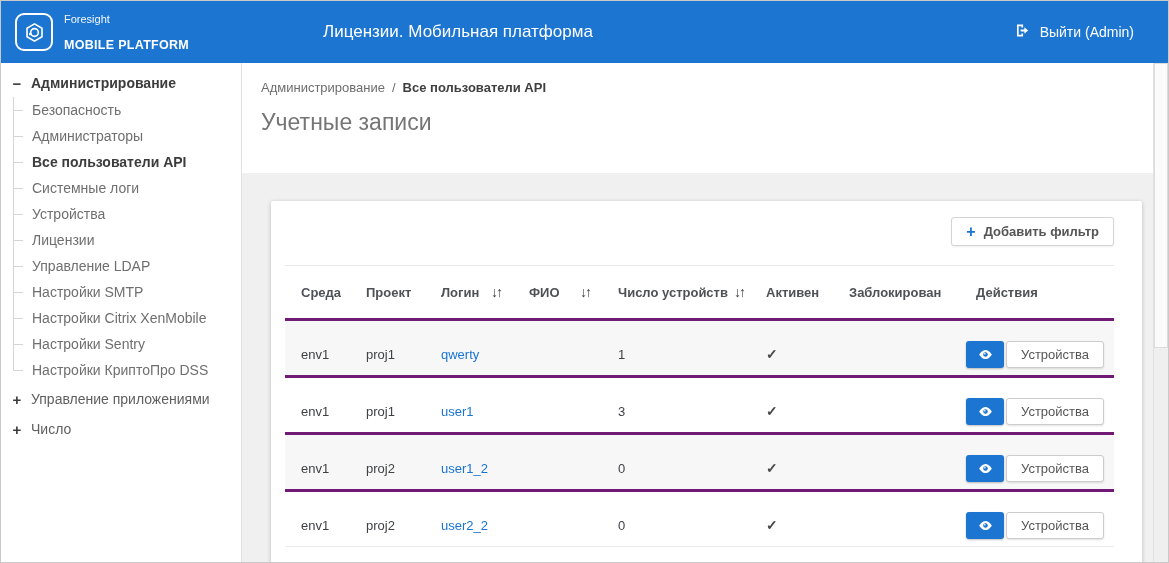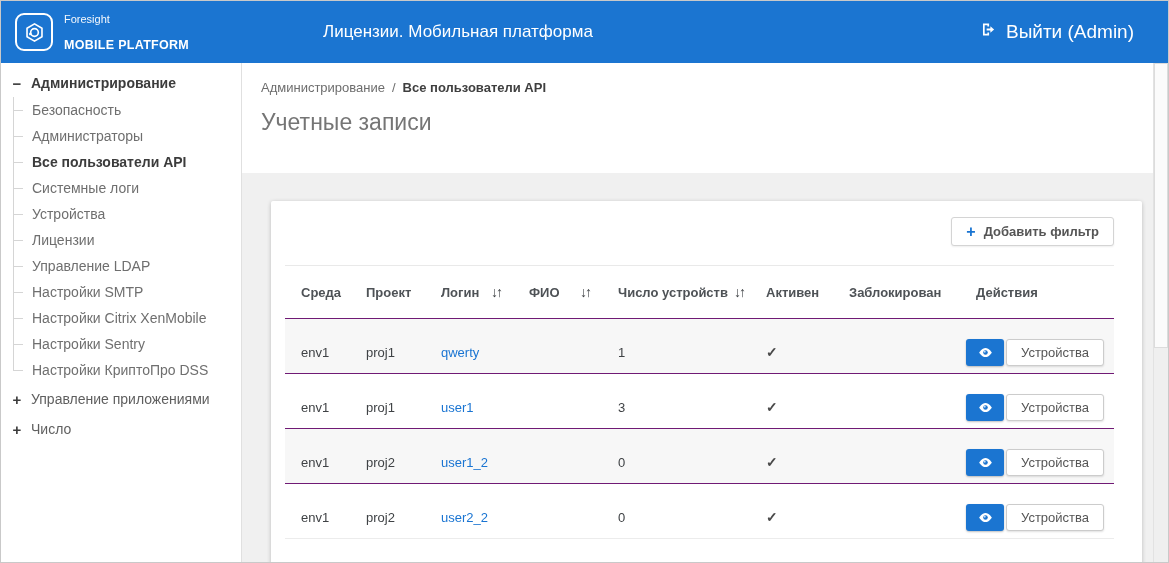--- a/index.html
+++ b/index.html
@@ -9,21 +9,21 @@
   
   .app-header{height:62px;flex:0 0 62px;background:var(--header-blue,#1b75d1);position:relative;
               display:flex;align-items:center;color:#fff;}
   .logo{display:flex;align-items:center;gap:11px;margin-left:14px;}
   .logo-badge{width:38px;height:38px;box-sizing:border-box;border:2px solid #fff;border-radius:9px;
               display:flex;align-items:center;justify-content:center;}
   .logo-brand{font-size:11px;line-height:14px;opacity:.95;}
   .logo-product{font-size:12.5px;line-height:15px;font-weight:bold;letter-spacing:.3px;margin-top:12px;}
   .app-title{position:absolute;left:322px;top:50%;transform:translateY(-50%);font-size:17px;}
   .logout{position:absolute;right:34px;top:50%;transform:translateY(-50%);
-          display:flex;align-items:center;gap:9px;font-size:19px;cursor:pointer;}
+          display:flex;align-items:center;gap:9px;font-size:14px;cursor:pointer;}
 
   
   .bodyrow{flex:1;display:flex;position:relative;min-height:0;}
 
   
   .sidebar{width:241px;flex:0 0 241px;box-sizing:border-box;background:#fff;
            border-right:1px solid #e0e0e0;padding-top:6px;font-size:14px;overflow:hidden;}
   .tree-parent{display:flex;align-items:center;gap:6px;height:28px;padding-left:8px;
                color:#3c3c3c;font-weight:bold;cursor:pointer;}
   .tree-parent .toggle{width:16px;text-align:center;font-size:15px;font-weight:bold;color:#3c3c3c;}
@@ -52,21 +52,21 @@
               font-family:inherit;font-size:13px;font-weight:bold;color:#555;
               box-shadow:0 1px 2px rgba(0,0,0,.07);cursor:pointer;}
   .add-filter .plus{color:var(--link-blue,#1974d2);font-size:16px;font-weight:bold;}
 
   
   table{border-collapse:collapse;table-layout:fixed;width:829px;margin-left:14px;
         font-size:13px;color:#3f4245;}
   th{height:52px;text-align:left;font-weight:bold;color:#4e5256;padding:0 8px 0 16px;overflow:hidden;}
   .th-wrap{display:flex;align-items:center;justify-content:space-between;white-space:nowrap;}
   .sort{color:#3f4245;font-weight:bold;letter-spacing:-2px;font-size:14px;padding:0 4px 0 6px;cursor:pointer;}
-  td{height:42px;padding:12px 8px 0 16px;border-top:1px solid #701a75;overflow:hidden;}
+  td{height:42px;padding:12px 8px 0 16px;border-top:3px solid #701a75;overflow:hidden;}
   tbody tr:last-child td{border-bottom:1px solid #ececec;}
   tr.stripe td{background:var(--stripe,#f7f7f7);}
   .login-link{color:var(--link-blue,#1974d2);text-decoration:none;cursor:pointer;}
   .check{font-weight:bold;font-size:14px;color:#4a4a4a;}
   td.cell-actions{padding-left:6px;}
   .btn-group{display:flex;align-items:center;}
   .eye-btn{width:38px;height:27px;background:var(--header-blue,#1b75d1);border:none;border-radius:3px;
            display:flex;align-items:center;justify-content:center;cursor:pointer;padding:0;
            box-shadow:0 1px 2px rgba(0,0,0,.25);}
   .eye-icon{display:flex;align-items:center;}

